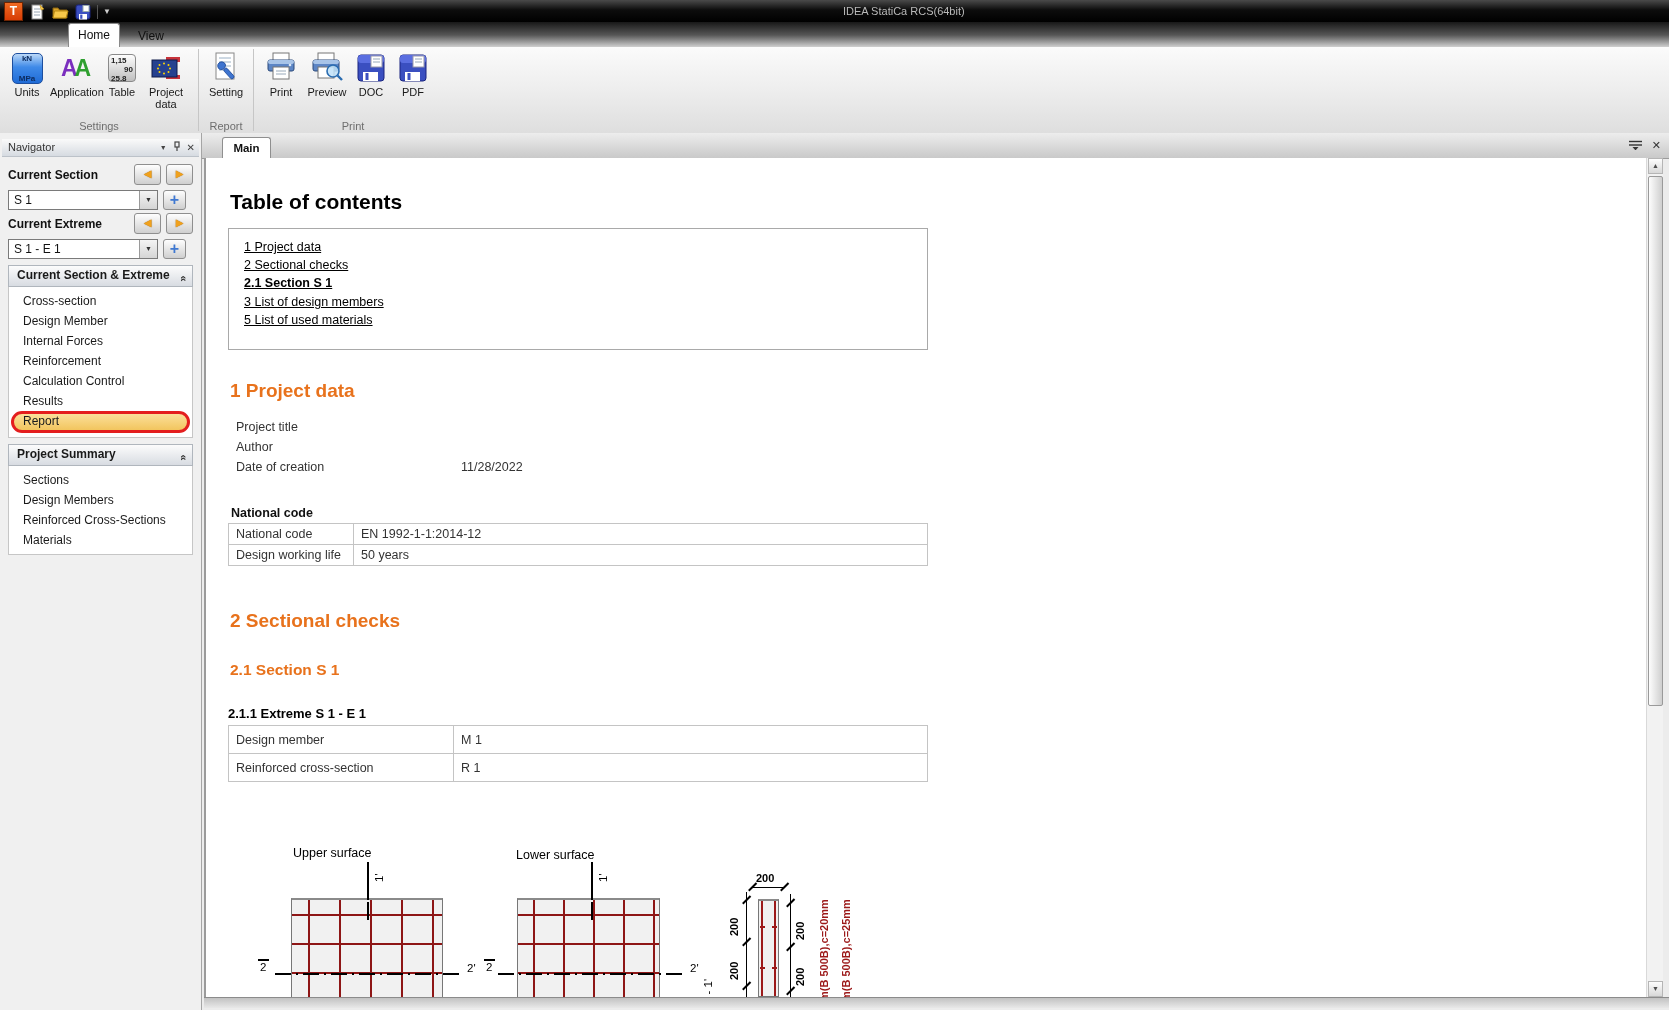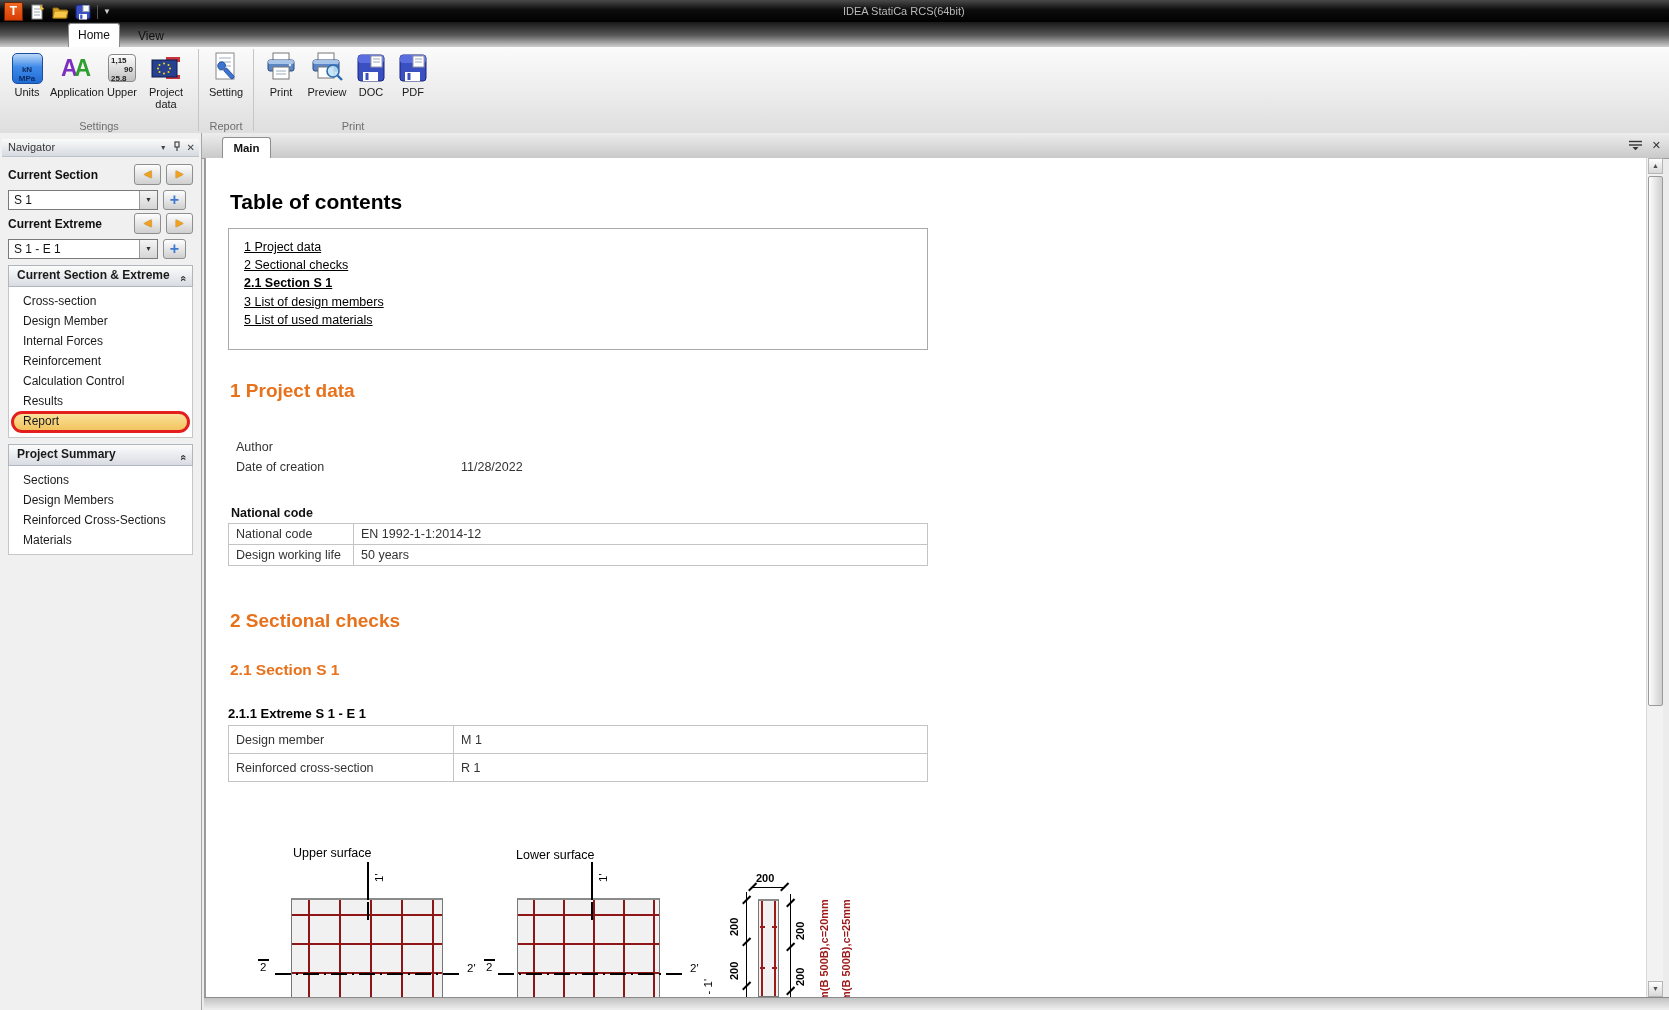--- a/index.html
+++ b/index.html
@@ -32,21 +32,21 @@
     display:flex;}
   .rgroup{position:relative;display:flex;align-items:flex-start;padding:2px 4px 14px 4px;}
   .rsep{width:1px;margin:2px 0;background:#c6c6c6;}
   .glabel{position:absolute;bottom:1px;left:0;width:100%;text-align:center;
     font-size:11px;color:#6e6e6e;}
   .rbtn{width:46px;text-align:center;font-size:11px;color:#1a1a1a;padding-top:2px;cursor:default;}
   .rbtn .ric{width:34px;height:34px;margin:0 auto 1px auto;display:flex;
     align-items:center;justify-content:center;}
   .units-ic{width:29px;height:29px;border-radius:5px;border:1px solid #1d4e9e;
     background:linear-gradient(#bcd9f8,#3f8ae8 45%,#1f6bd6);display:flex;flex-direction:column;
-    align-items:center;justify-content:flex-end;font-size:8px;font-weight:bold;color:#0c2c60;line-height:9px;}
+    align-items:center;justify-content:space-between;font-size:8px;font-weight:bold;color:#0c2c60;line-height:9px;}
   .app-ic span{font-size:23px;font-weight:bold;line-height:28px;}
   .app-ic .a1{color:#7b2fbe;}
   .app-ic .a2{color:#2fa030;margin-left:-3px;}
   .code-ic{width:28px;height:28px;border-radius:4px;border:1px solid #8a8a8a;
     background:linear-gradient(#fdfdfd,#bfbfbf);font-size:8px;font-weight:bold;color:#222;
     line-height:9px;text-align:left;padding:1px 2px;box-sizing:border-box;}
   .code-ic div:nth-child(2){text-align:right;}
   
   .navigator{position:absolute;left:0;top:133px;width:202px;height:877px;
     background:#f0f0f0;border-right:1px solid #a5a5a5;box-sizing:border-box;}
@@ -195,21 +195,21 @@
       <div>Application</div>
     </div>
     <div class="rbtn" style="width:40px">
       <div class="ric">
           <div class="code-ic">
             <div>1,15</div>
             <div>90</div>
             <div>25.8</div>
           </div>
         </div>
-      <div>Upper</div>
+      <div>Table</div>
     </div>
     <div class="rbtn" style="width:48px">
       <div class="ric">
         <svg width="32" height="28" viewBox="0 0 32 28">
             <rect x="16" y="3" width="14" height="5" fill="#c8333a"></rect>
             <rect x="16" y="21" width="14" height="4" fill="#c8333a"></rect>
             <rect x="2" y="6" width="25" height="17" fill="#26418f" stroke="#101d4a"></rect>
             <g fill="#ffd700">
               <circle cx="14" cy="9.5" r="1"></circle>
               <circle cx="18.5" cy="11" r="1"></circle>
@@ -401,20 +401,24 @@
       <a href="#">1 Project data</a>
       <a href="#">2 Sectional checks</a>
       <a href="#" class="b">2.1 Section S 1</a>
       <a href="#">3 List of design members</a>
       <a href="#">5 List of used materials</a>
     </div>
   </div>
 
   <div class="abs h1o" style="left:24px;top:222px">1 Project data</div>
 
+  <div class="abs frow" style="left:30px;top:262px;width:700px">
+    <span>Project title</span>
+    <span class="fv"></span>
+  </div>
   <div class="abs frow" style="left:30px;top:282px;width:700px">
     <span>Author</span>
     <span class="fv"></span>
   </div>
   <div class="abs frow" style="left:30px;top:302px;width:700px">
     <span>Date of creation</span>
     <span class="fv">11/28/2022</span>
   </div>
 
   <div class="abs" style="left:25px;top:348px;font-size:12.5px;font-weight:bold">National code</div>

